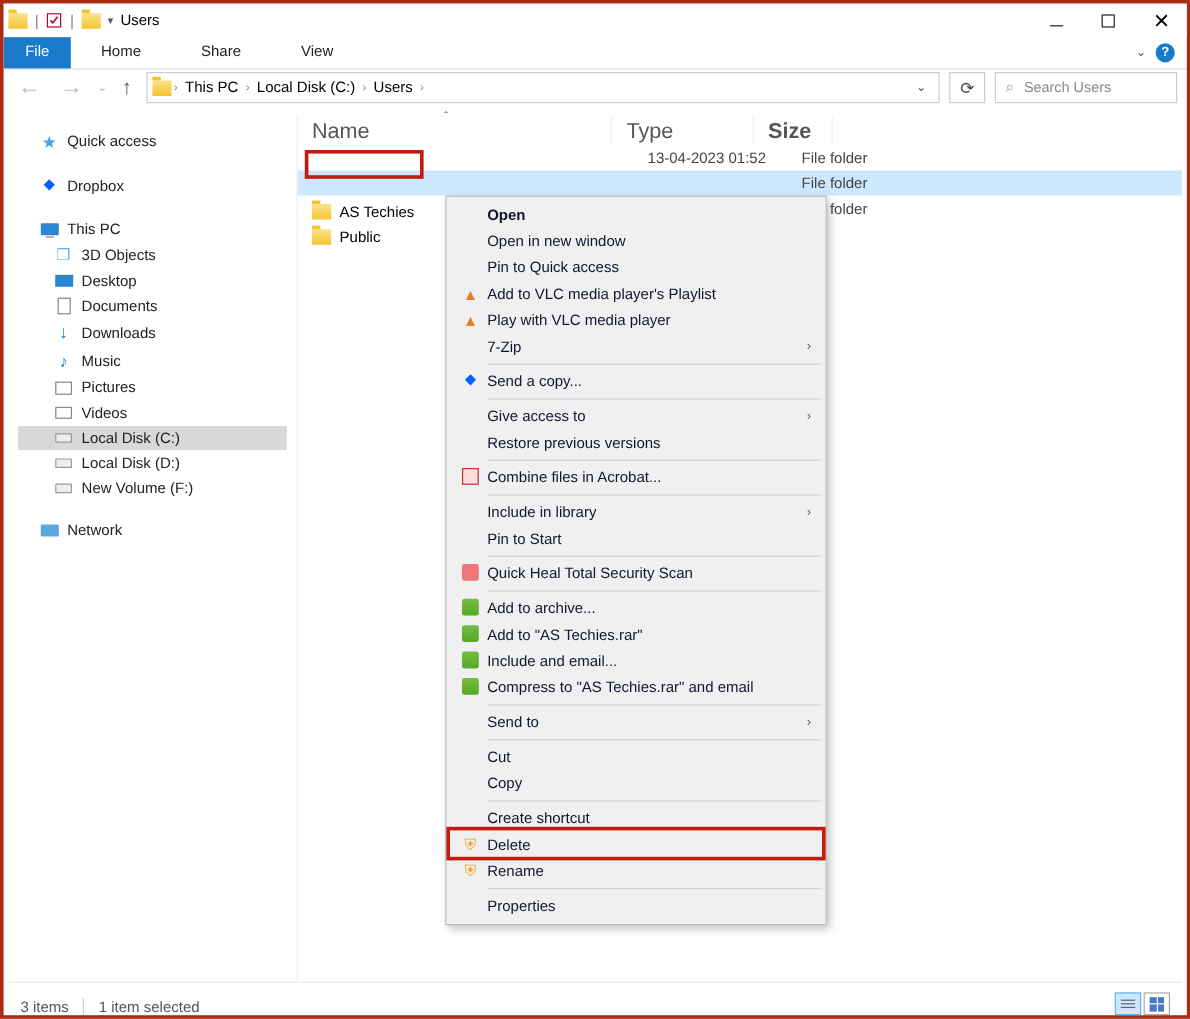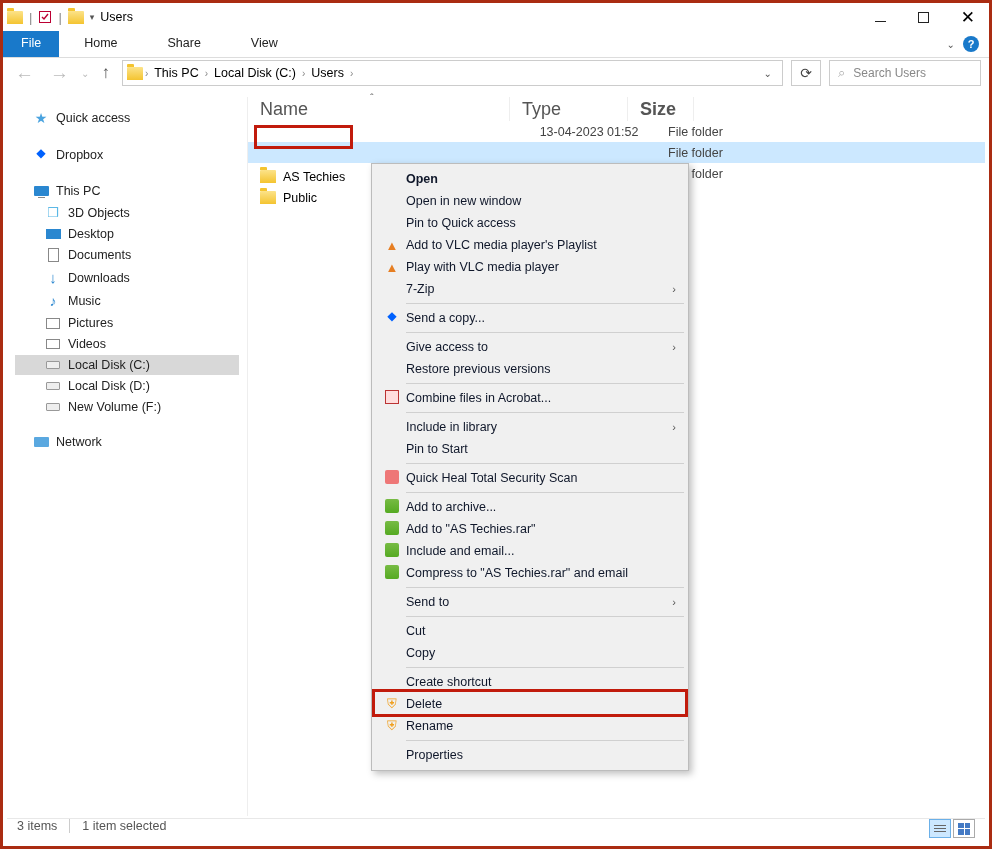--- a/index.html
+++ b/index.html
@@ -81,21 +81,21 @@
 .ctx-item .submenu-arrow { position:absolute; right:10px; color:#555; font-size:11px;}
 .ctx-sep { height:1px; background:#d0d0d0; margin: 3px 2px 3px 32px;}
 .vlc-icon { color:#e67e22; font-size:12px;}
 .shield-icon { color:#f0a020; font-size:13px;}
 .rar-icon { width:14px; height:14px; display:inline-block; background: linear-gradient(#7b4, #5a2); border-radius:2px;}
 .red-box.delete { left:369px; top:686px; width:316px; height:28px; }
 .pdf-icon{ width:14px; height:14px; display:inline-block; border:1px solid #b33; background:#fdd;}
 .qh-icon { width:14px; height:14px; display:inline-block; background:#e77; border-radius:2px;}
 .db-icon { color:#0061fe; font-size:13px;}
 
-.statusbar { position:absolute; bottom:0; left:4px; right:4px; height:28px; display:flex; align-items:flex-start; padding: 0 10px; font-size:12.5px; color:#555; border-top:1px solid #e8e8e8;}
+.statusbar { position:absolute; bottom:0; left:4px; right:4px; height:28px; display:flex; align-items:flex-end; padding: 0 10px; font-size:12.5px; color:#555; border-top:1px solid #e8e8e8;}
 .statusbar .sep { border-left:1px solid #ccc; height:14px; margin: 0 12px;}
 .statusbar .views { margin-left:auto; display:flex; gap:2px;}
 .view-btn { width:22px; height:19px; border:1px solid #aaa; display:flex; align-items:center; justify-content:center;}
 .view-btn.active { background:#cce8ff; border-color:#6bb0e8;}
 .list-glyph { width:12px; display:flex; flex-direction:column; gap:2px;}
 .list-glyph span { height:1px; background:#666;}
 .tiles-glyph { width:12px; height:12px; display:grid; grid-template-columns:1fr 1fr; gap:1px;}
 .tiles-glyph span { background:#447ac4;}
 </style>
 </head>

